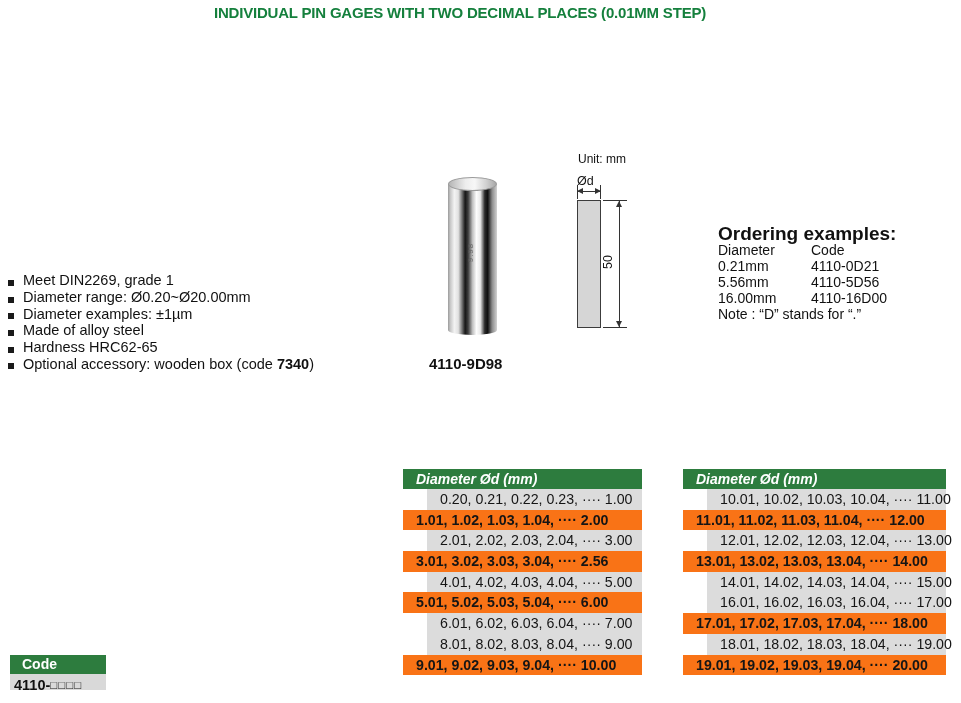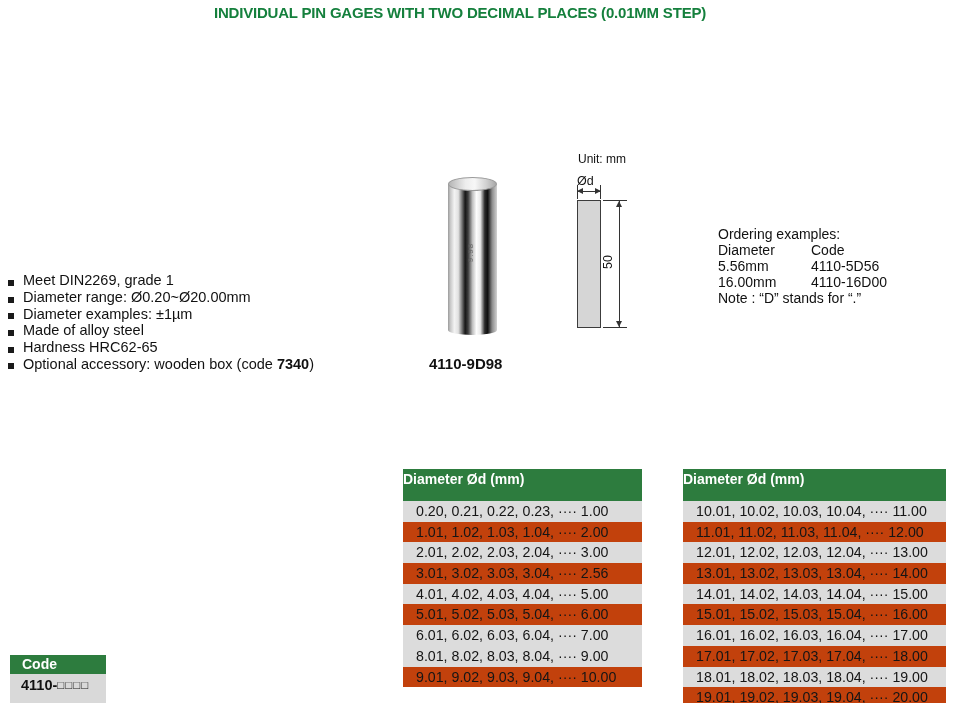--- a/index.html
+++ b/index.html
@@ -43,44 +43,44 @@
   .vline { width:1px; background:#333; }
   .arr { width:0; height:0; }
   .arr-left  { left:577px; top:188px; border-top:3px solid transparent; border-bottom:3px solid transparent; border-right:6px solid #333; }
   .arr-right { left:595px; top:188px; border-top:3px solid transparent; border-bottom:3px solid transparent; border-left:6px solid #333; }
   .arr-up   { left:616px; top:201px; border-left:3px solid transparent; border-right:3px solid transparent; border-bottom:6px solid #333; }
   .arr-down { left:616px; top:321px; border-left:3px solid transparent; border-right:3px solid transparent; border-top:6px solid #333; }
   .len-label { left:599px; top:255px; width:18px; height:14px; font-size:12.5px; transform:rotate(-90deg); text-align:center; }
 
   
   .ordering { left:718px; top:226px; width:235px; font-size:14px; }
-  .ordering .heading { font-weight:normal; font-size:14px; line-height:16px; }
+  .ordering .heading { font-weight:bold; font-size:19px; line-height:16px; }
   .ord-row { line-height:16px; white-space:nowrap; }
   .ord-col1 { display:inline-block; width:93px; }
   .ord-note { line-height:16px; white-space:nowrap; }
 
   
   .dtable { top:469px; }
   .dtable-left  { left:403px; width:239px; }
   .dtable-right { left:683px; width:263px; }
   .dt-header {
-    height:32px; line-height:21px; background:#2d7c3e; color:#ffffff;
-    font-weight:bold; font-size:14px; box-sizing:border-box;
+    height:20px; line-height:21px; background:#2d7c3e; color:#ffffff;
+    font-weight:bold; font-size:14px; padding-left:13px; box-sizing:border-box;font-style:italic;
   }
   .dt-row {
     height:20.7px; line-height:20.7px; font-size:14.2px; color:#151515;
     padding-left:13px; box-sizing:border-box; white-space:nowrap;
   }
-  .dt-row.odd  { background:#dcdcdc; }
-  .dt-row.even { background:#c2410c; }
+  .dt-row.odd  { background:#dcdcdc;margin-left:24px; }
+  .dt-row.even { background:#f97316;font-weight:bold; }
 
   
   .codebox { left:10px; top:655px; width:96px; }
   .cb-header { height:19px; line-height:19px; background:#2d7c3e; color:#fff; font-weight:bold; font-size:14px; padding-left:12px; box-sizing:border-box; }
-  .cb-row { height:30px; line-height:21px; background:#d9d9d9; padding-left:11px; box-sizing:border-box; white-space:nowrap; }
+  .cb-row { height:16px; line-height:21px; background:#d9d9d9; padding-left:4px; box-sizing:border-box; white-space:nowrap; }
   .cb-prefix { font-weight:bold; font-size:14.5px; }
   .cb-squares { font-size:11.5px; letter-spacing:1px; position:relative; top:-1px; }
 </style>
 </head>
 <body>
 
 <div class="page">
 
   <div class="abs title">INDIVIDUAL PIN GAGES WITH TWO DECIMAL PLACES (0.01MM STEP)</div>
 
@@ -130,20 +130,23 @@
   <div class="abs arr arr-up"></div>
   <div class="abs arr arr-down"></div>
   <div class="abs len-label">50</div>
 
   <div class="abs ordering">
     <div class="heading">Ordering examples:</div>
     <div class="ord-row">
       <span class="ord-col1">Diameter</span><span>Code</span>
     </div>
     <div class="ord-row">
+      <span class="ord-col1">0.21mm</span><span>4110-0D21</span>
+    </div>
+    <div class="ord-row">
       <span class="ord-col1">5.56mm</span><span>4110-5D56</span>
     </div>
     <div class="ord-row">
       <span class="ord-col1">16.00mm</span><span>4110-16D00</span>
     </div>
     <div class="ord-note">Note : “D” stands for “.”</div>
   </div>
 
   <div class="abs dtable dtable-left">
     <div class="dt-header">Diameter Ød (mm)</div>
@@ -158,21 +161,20 @@
     <div class="dt-row even">9.01, 9.02, 9.03, 9.04, ···· 10.00</div>
   </div>
 
   <div class="abs dtable dtable-right">
     <div class="dt-header">Diameter Ød (mm)</div>
     <div class="dt-row odd">10.01, 10.02, 10.03, 10.04, ···· 11.00</div>
     <div class="dt-row even">11.01, 11.02, 11.03, 11.04, ···· 12.00</div>
     <div class="dt-row odd">12.01, 12.02, 12.03, 12.04, ···· 13.00</div>
     <div class="dt-row even">13.01, 13.02, 13.03, 13.04, ···· 14.00</div>
     <div class="dt-row odd">14.01, 14.02, 14.03, 14.04, ···· 15.00</div>
-    <div class="dt-row even">15.01, 15.02, 15.03, 15.04, ···· 16.00</div>
     <div class="dt-row odd">16.01, 16.02, 16.03, 16.04, ···· 17.00</div>
     <div class="dt-row even">17.01, 17.02, 17.03, 17.04, ···· 18.00</div>
     <div class="dt-row odd">18.01, 18.02, 18.03, 18.04, ···· 19.00</div>
     <div class="dt-row even">19.01, 19.02, 19.03, 19.04, ···· 20.00</div>
   </div>
 
   <div class="abs codebox">
     <div class="cb-header">Code</div>
     <div class="cb-row">
       <span class="cb-prefix">4110-</span><span class="cb-squares">□□□□</span>

